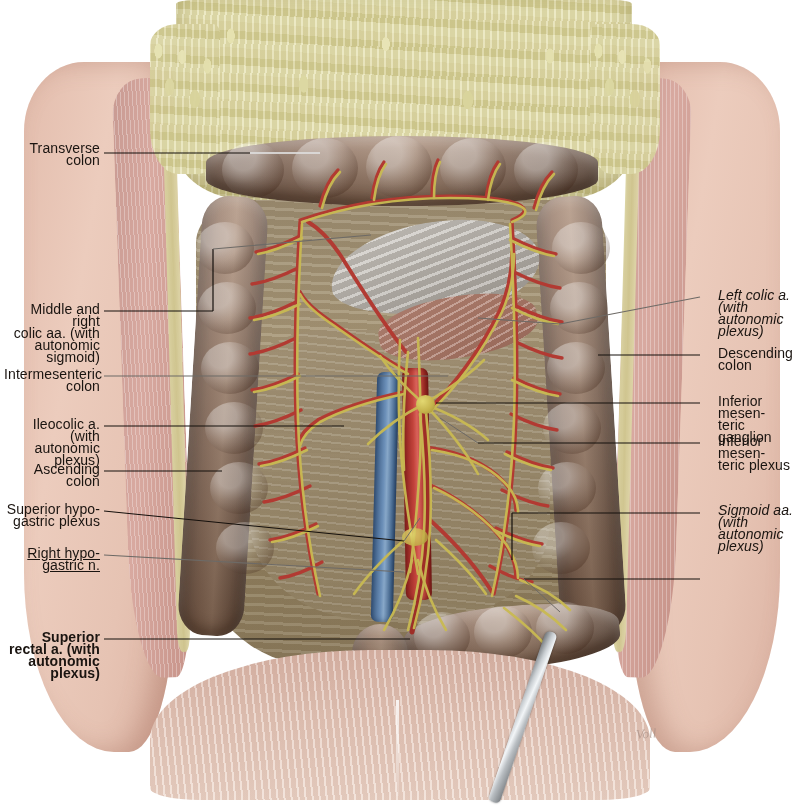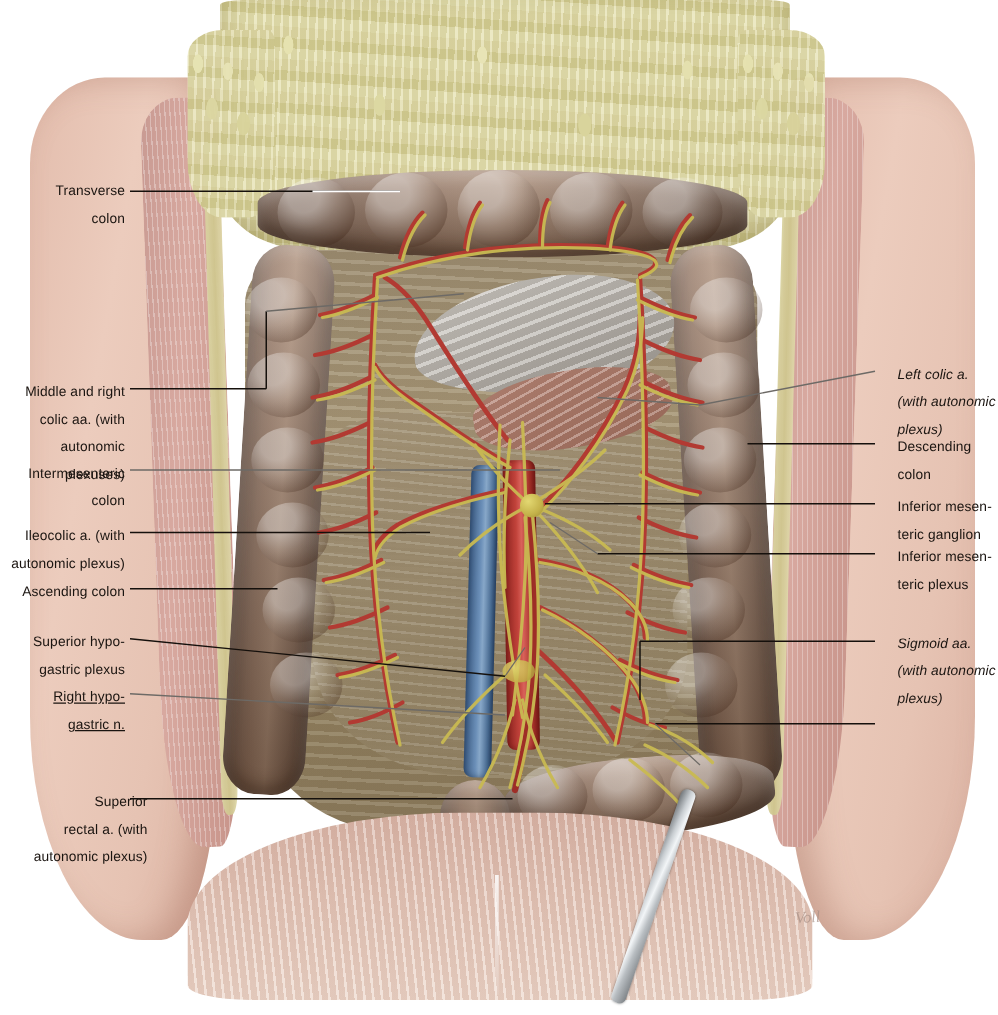--- a/index.html
+++ b/index.html
@@ -2,21 +2,21 @@
 <html><head>
 <meta charset="utf-8">
 <title>Anatomy Plate</title>
 <style>
   html,body{margin:0;padding:0;background:#fff;}
   body{width:798px;height:812px;overflow:hidden;
        font-family:"Liberation Sans","DejaVu Sans",sans-serif;}
   #plate{position:relative;width:798px;height:812px;background:#ffffff;}
 
   
-  .label{position:absolute;font-size:11px;line-height:22px;color:#1a1410;
+  .label{position:absolute;font-size:14px;line-height:12px;color:#1a1410;
          letter-spacing:.1px;white-space:pre-line;}
   .label.left{text-align:right;}
   .label.right{text-align:left;}
   svg.lead{position:absolute;left:0;top:0;width:798px;height:812px;
            overflow:visible;pointer-events:none;}
 
   
   #art{position:absolute;left:0;top:0;width:798px;height:812px;}
 
   
@@ -342,31 +342,31 @@
     <line x1="512" y1="513" x2="512" y2="560" stroke="#15100c" stroke-width="1.2"></line>
     <line x1="700" y1="579" x2="524" y2="579" stroke="#15100c" stroke-width="1.2"></line>
     <line x1="524" y1="579" x2="560" y2="612" stroke="#6d6a66" stroke-width="1"></line>
   </svg>
 
   <div class="label left" style="left:8px;top:142px;width:92px;">Transverse
 colon</div>
   <div class="label left" style="left:4px;top:303px;width:96px;">Middle and right
 colic aa. (with
 autonomic
-plexuses)</div>
+sigmoid)</div>
   <div class="label left" style="left:4px;top:368px;width:96px;">Intermesenteric
 colon</div>
   <div class="label left" style="left:0px;top:418px;width:100px;">Ileocolic a. (with
 autonomic plexus)</div>
   <div class="label left" style="left:4px;top:463px;width:96px;">Ascending colon</div>
   <div class="label left" style="left:6px;top:503px;width:94px;">Superior hypo-
 gastric plexus</div>
   <div class="label left" style="left:6px;top:547px;width:94px;text-decoration:underline;">Right hypo-
 gastric n.</div>
-  <div class="label left" style="left:18px;top:631px;width:100px;">Superior
+  <div class="label left" style="left:0px;top:631px;width:100px;font-weight:bold;">Superior
 rectal a. (with
 autonomic plexus)</div>
 
   <div class="label right" style="left:718px;top:289px;width:80px;font-style:italic;">Left colic a.
 (with autonomic
 plexus)</div>
   <div class="label right" style="left:718px;top:347px;width:80px;">Descending
 colon</div>
   <div class="label right" style="left:718px;top:395px;width:80px;">Inferior mesen-
 teric ganglion</div>

